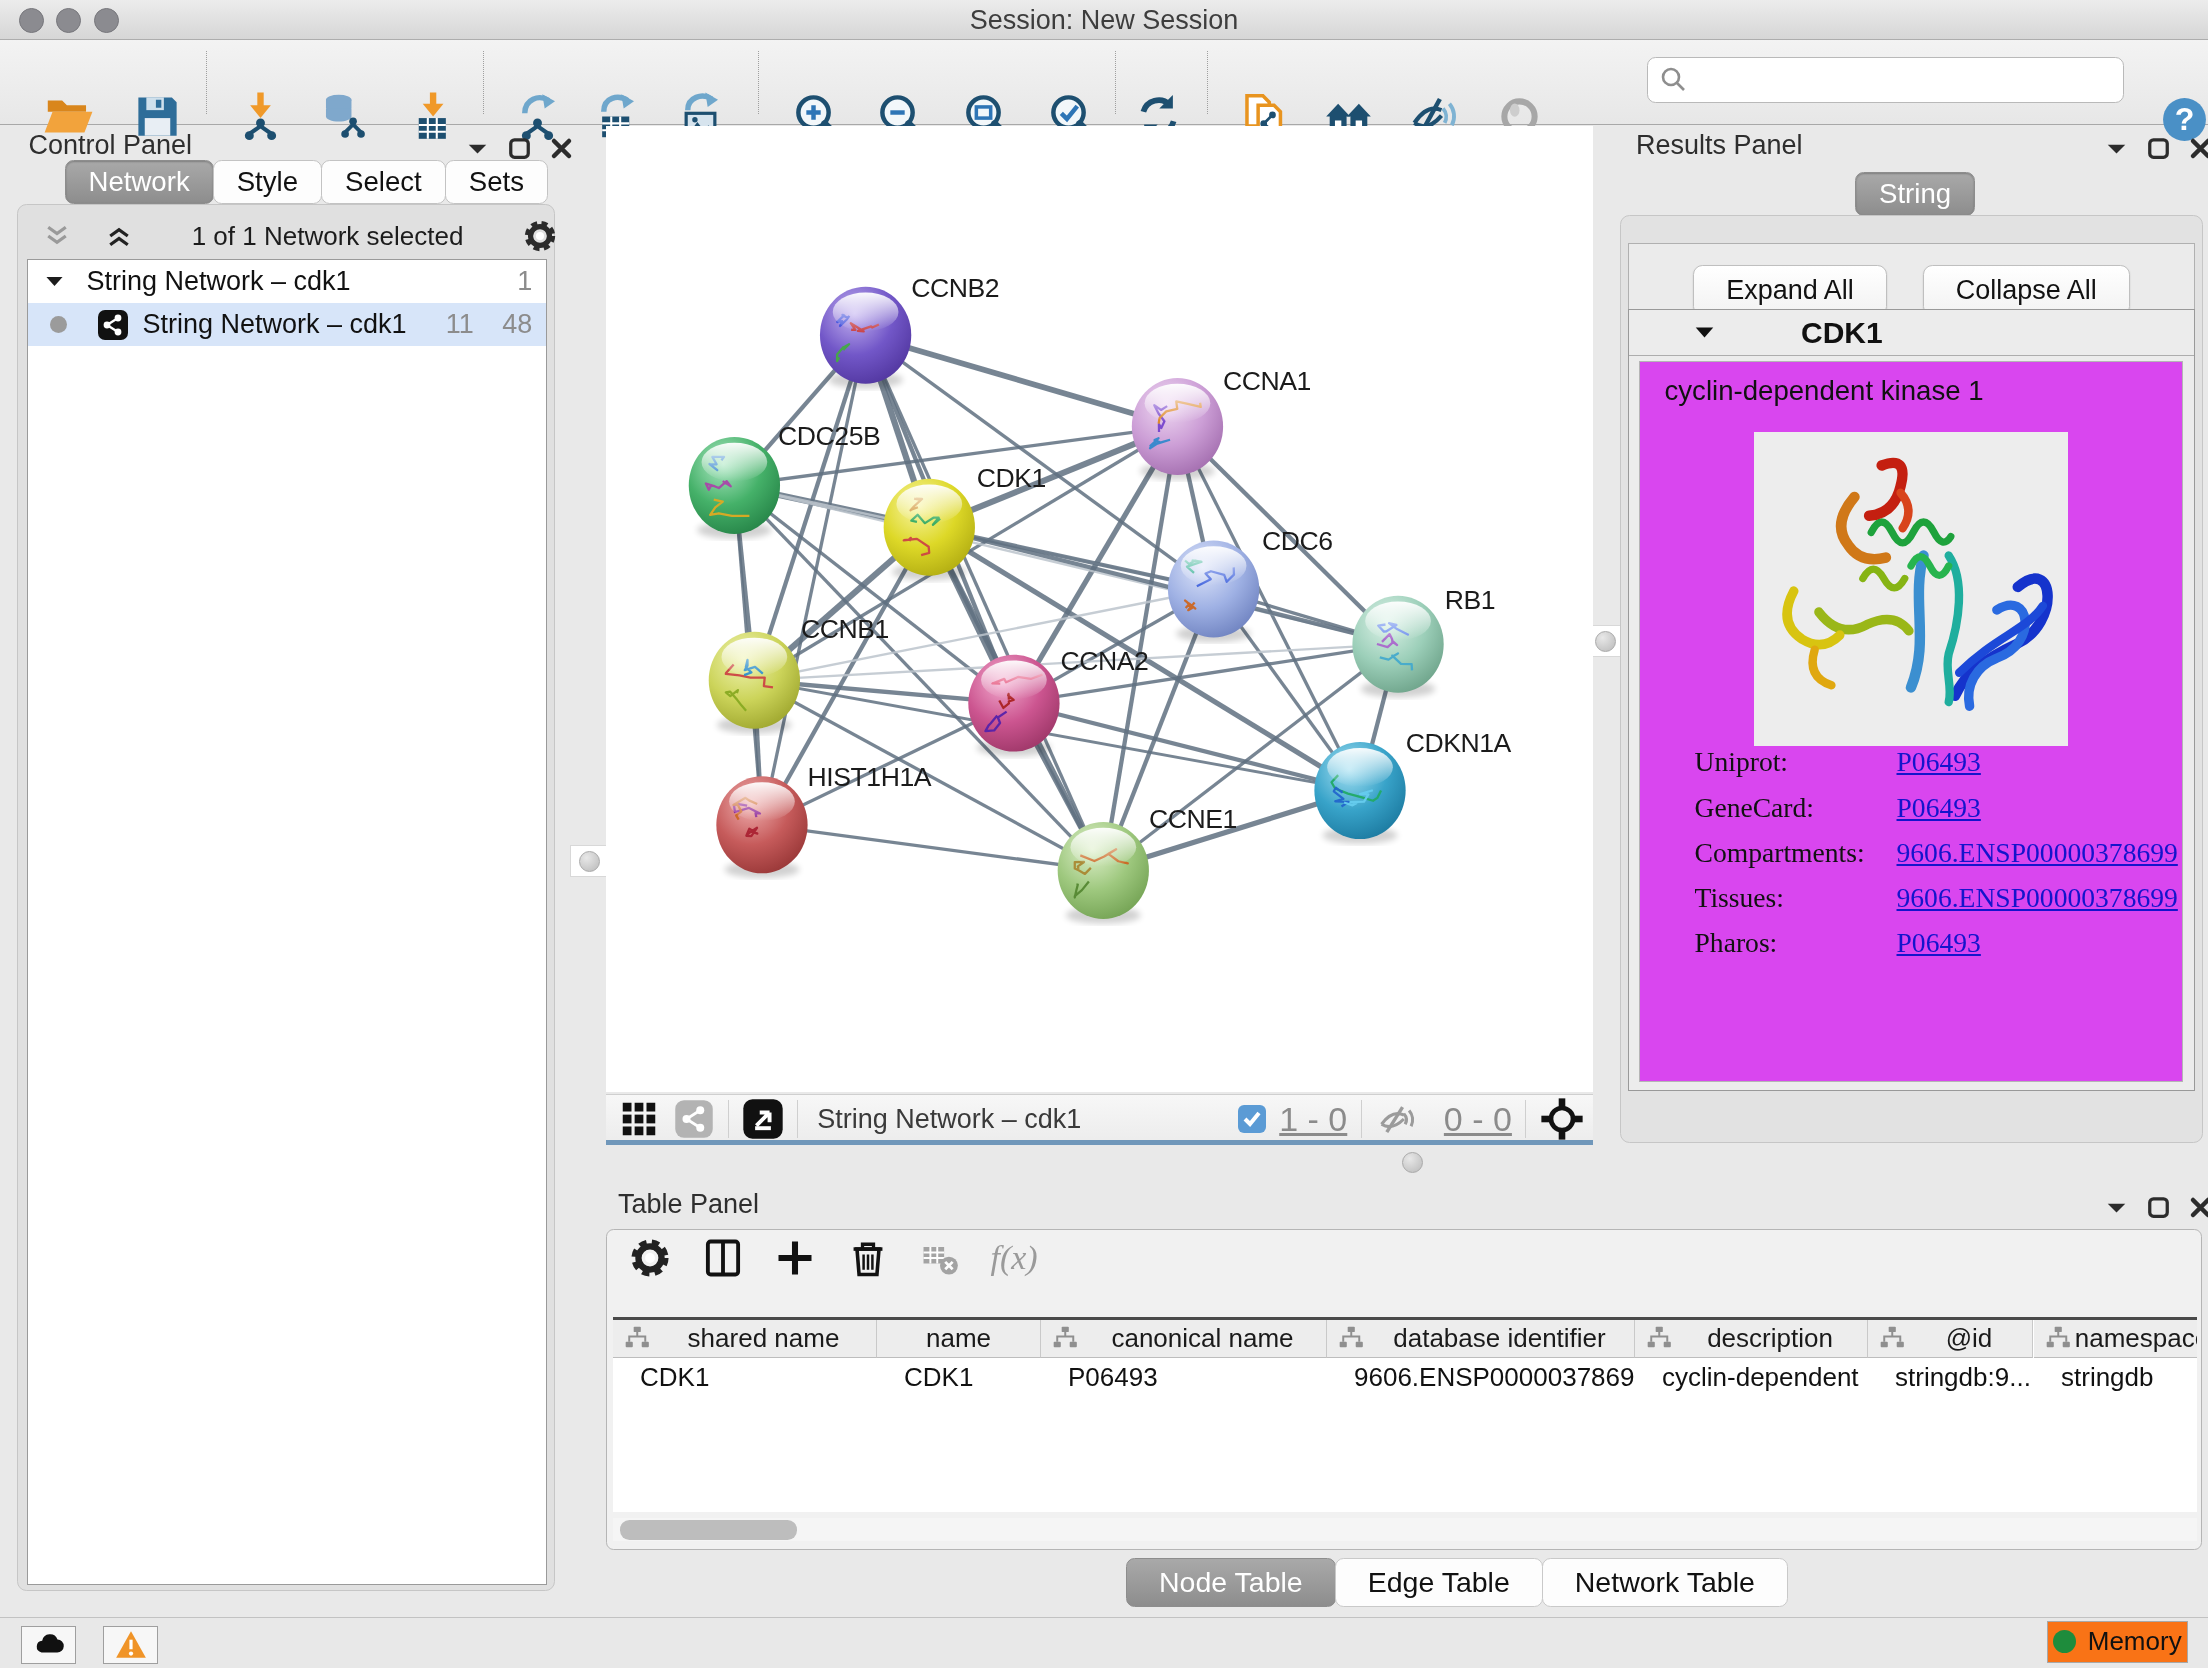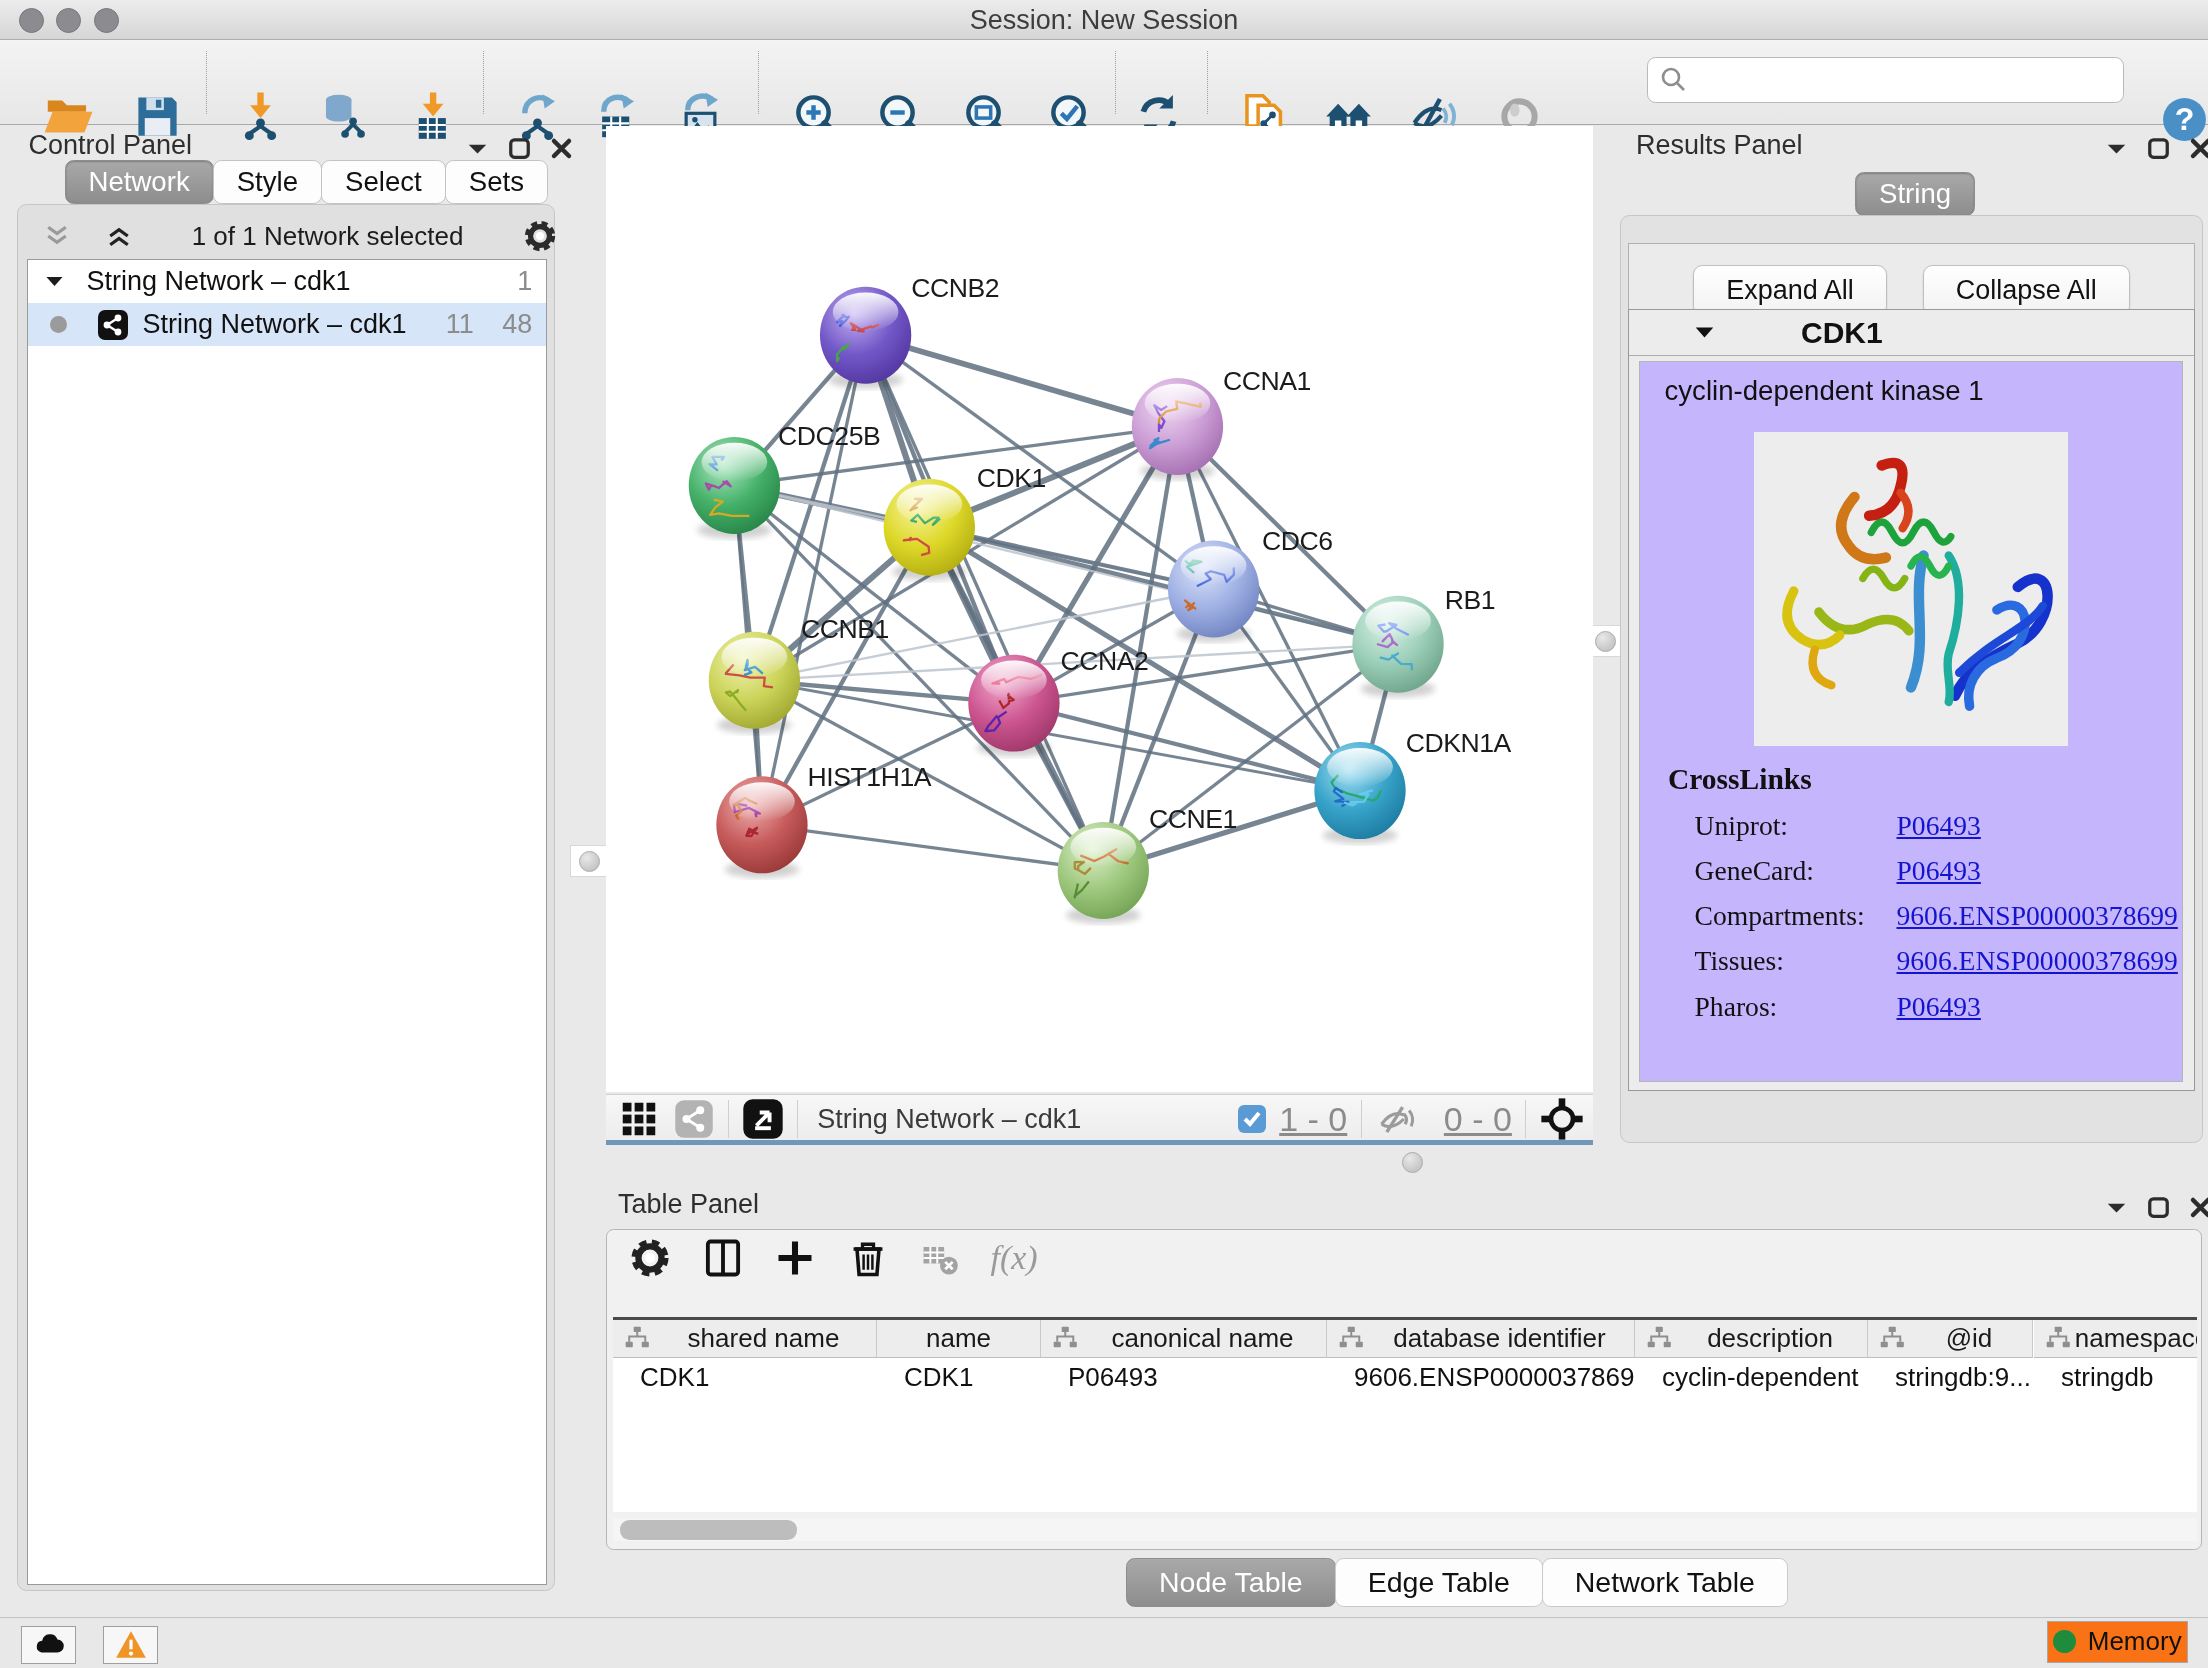--- a/index.html
+++ b/index.html
@@ -62,21 +62,21 @@
   #rp-box { left:1620px; top:215px; width:583px; height:928px; background:#e2e2e2;
     border:1px solid #c6c6c6; border-radius:9.5px; }
   #rp-buttons { left:1628px; top:243px; width:567px; height:95px; background:#ebebeb;
     border:1.9px solid #b0b0b0; display:flex; align-items:center; justify-content:center; gap:36px; }
   .wbtn { background:linear-gradient(#ffffff,#f2f2f2); border:1px solid #bfbfbf; border-radius:9.5px;
     font-size:27px; color:#111; padding:8.6px 32px; box-shadow:0 1px 1.9px rgba(0,0,0,.15); }
   #rp-entry { left:1628px; top:309px; width:567px; height:782px; background:#ececec;
     border:1.9px solid #999; }
   #rp-entry-head { height:46px; display:flex; align-items:center; border-bottom:1px solid #adadad; }
   #rp-inner { position:absolute; left:9.5px; top:51px; width:544px; height:721px;
-    background:#c4b5fd; border:1px solid #b5b5b5; }
+    background:#d946ef; border:1px solid #b5b5b5; }
   .serif { font-family:"Liberation Serif", serif; }
   .xl-row { display:flex; font-size:27.6px; margin-bottom:13.3px; }
   .xl-label { width:202px; color:#111; }
   .xl-val { color:#1414cc; text-decoration:underline; }
   #tp-frame { left:606px; top:1229px; width:1596px; height:321px; background:#f1f1f1;
     border:1.9px solid #b5b5b5; border-radius:7.6px; }
   #tbl { left:613px; top:1317px; width:1584px; height:195px; background:#fff;
     border-top:3.8px solid #4a4a4a; overflow:hidden; }
   .th { position:absolute; top:0; height:38px; background:#ededed; border-right:1px solid #c9c9c9;
     border-bottom:1px solid #bdbdbd; display:flex; align-items:center; font-size:26px; color:#1a1a1a; }
@@ -726,21 +726,20 @@
           <path d="M104 140 q10 -18 20 0 q10 18 20 0" stroke="#86b414" stroke-width="7"></path>
           <path d="M62 172 q20 26 46 12 q26 -12 40 6" stroke="#9ab718" stroke-width="9"></path>
           <path d="M38 152 q-16 30 8 46 q20 12 36 -4" stroke="#d8c410" stroke-width="9"></path>
           <path d="M58 208 q-8 26 16 34" stroke="#e0a810" stroke-width="8"></path>
           <path d="M96 62 q-22 26 -6 46 q12 18 36 12" stroke="#d07818" stroke-width="10"></path>
           <path d="M122 32 q26 -10 18 20 q-6 26 -30 28" stroke="#c41f10" stroke-width="10"></path>
           <path d="M140 58 q14 16 2 34" stroke="#d8441c" stroke-width="8"></path>
         </g>
       </svg>
     </div>
-    <div class="serif" style="margin:17px 0 13.3px 28.5px;font-size:29.5px;font-weight:bold;color:#111;">CrossLinks</div>
     <div id="xl-rows" style="margin-left:55px;" class="serif">
         <div class="xl-row">
     <span class="xl-label">Uniprot:</span>
     <span class="xl-val">P06493</span>
         </div>
         <div class="xl-row">
     <span class="xl-label">GeneCard:</span>
     <span class="xl-val">P06493</span>
         </div>
         <div class="xl-row">

